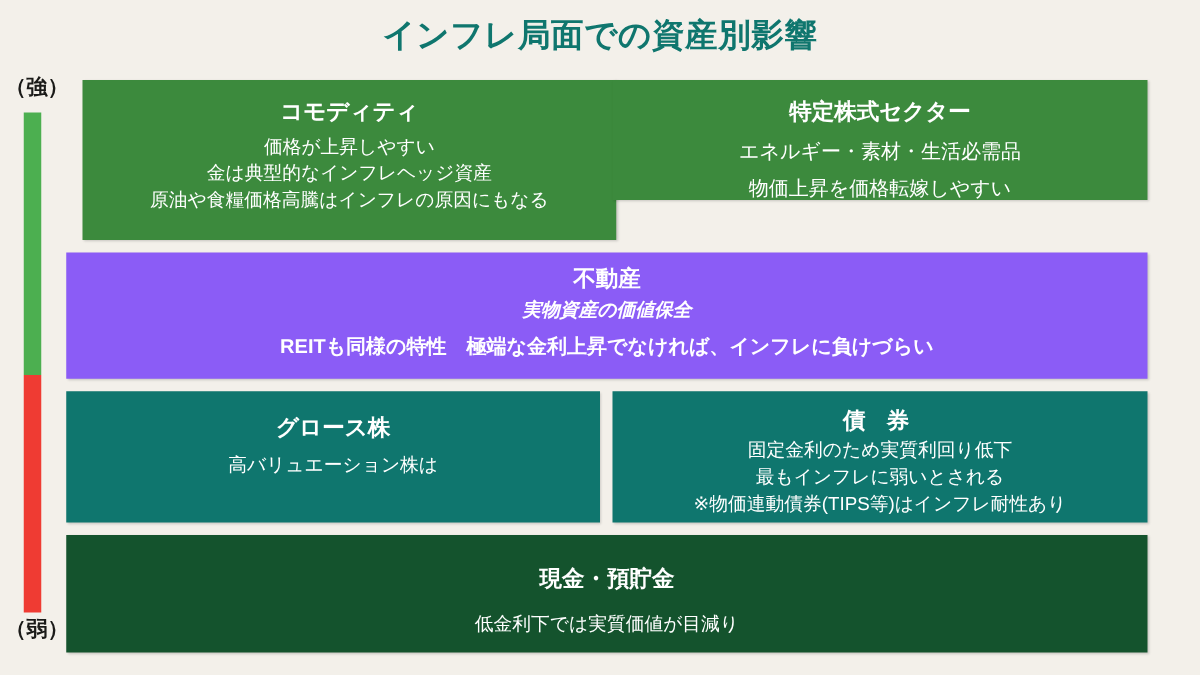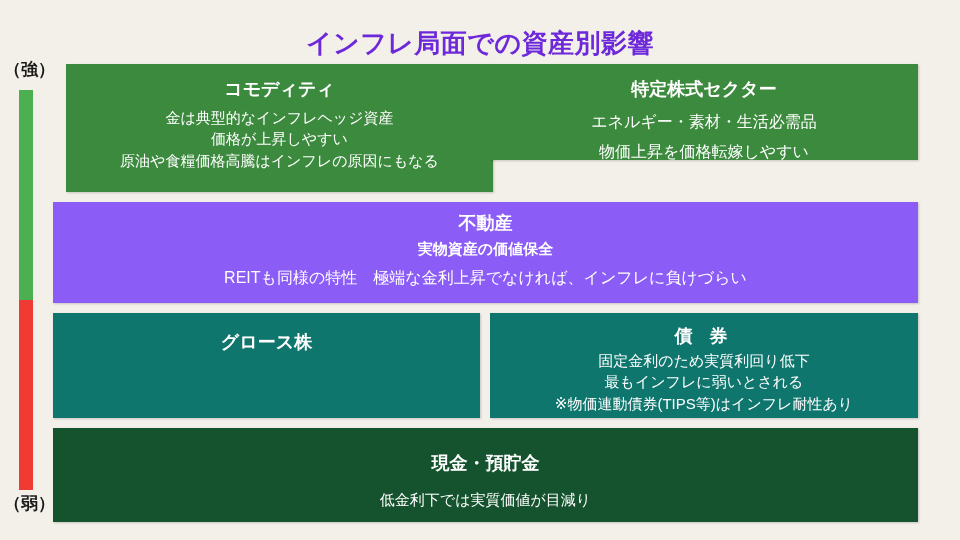--- a/index.html
+++ b/index.html
@@ -16,26 +16,26 @@
   #slide {
     position: relative;
     width: 960px;
     height: 540px;
     background: #f3f0ea;
   }
   
   .title {
     position: absolute;
     left: 0;
-    top: 26px;
+    top: 11px;
     width: 960px;
     text-align: center;
     font-size: 26px;
     font-weight: bold;
-    color: #6d28d9;
+    color: #0f766e;
     letter-spacing: 0.5px;
   }
   
   .gauge {
     position: absolute;
     left: 19px;
     top: 90px;
     width: 14px;
     height: 400px;
   }
@@ -80,20 +80,21 @@
     font-weight: bold;
     font-size: 18px;
     line-height: 1.25;
     margin: 0 0 6px 0;
   }
   .box .b-sub {
     font-weight: bold;
     font-size: 15px;
     line-height: 1.3;
     margin: 0 0 6px 0;
+    font-style: italic;
   }
   .box .b-body {
     font-size: 15px;
     line-height: 1.45;
     margin: 0;
   }
   .box .b-body div { white-space: nowrap; }
 
   .green  { background: #3c8a3d; }
   .orange { background: #8b5cf6; }
@@ -105,21 +106,21 @@
   #box-equity-sector { left: 490px; top: 64px;  width: 428px; height: 96px; }
   #box-realestate    { left: 53px;  top: 202px; width: 865px; height: 101px; }
   #box-growth        { left: 53px;  top: 313px; width: 427px; height: 105px; }
   #box-bonds         { left: 490px; top: 313px; width: 428px; height: 105px; }
   #box-cash          { left: 53px;  top: 428px; width: 865px; height: 94px; }
 
   #box-commodity .b-title     { margin-top: 6px; }
   #box-equity-sector .b-title { margin-top: 6px; }
   #box-equity-sector .b-body  { line-height: 1.9; font-size: 16px; }
   #box-realestate .b-title    { margin-top: 2px; margin-bottom: 4px; }
-  #box-realestate .b-body     { font-size: 16px; margin-top: 8px; }
+  #box-realestate .b-body     { font-size: 16px; margin-top: 8px; font-weight: bold; }
   #box-growth .b-title        { margin-top: 10px; margin-bottom: 8px; }
   #box-bonds .b-title         { margin-top: 4px; margin-bottom: 2px; letter-spacing: 6px; }
   #box-cash .b-title          { margin-top: 16px; margin-bottom: 14px; }
 </style>
 </head>
 <body>
 
 <div id="slide">
 
   <div class="title">インフレ局面での資産別影響</div>
@@ -129,22 +130,22 @@
     <div class="gauge">
       <div class="gauge-green"></div>
       <div class="gauge-red"></div>
     </div>
     <div class="gauge-label weak">（弱）</div>
   </div>
 
   <div class="box green" id="box-commodity">
     <p class="b-title">コモディティ</p>
     <div class="b-body">
+      <div>価格が上昇しやすい</div>
       <div>金は典型的なインフレヘッジ資産</div>
-      <div>価格が上昇しやすい</div>
       <div>原油や食糧価格高騰はインフレの原因にもなる</div>
     </div>
   </div>
 
   <div class="box green" id="box-equity-sector">
     <p class="b-title">特定株式セクター</p>
     <div class="b-body">
       <div>エネルギー・素材・生活必需品</div>
       <div>物価上昇を価格転嫁しやすい</div>
     </div>
@@ -154,20 +155,21 @@
     <p class="b-title">不動産</p>
     <p class="b-sub">実物資産の価値保全</p>
     <div class="b-body">
       <div>REITも同様の特性　極端な金利上昇でなければ、インフレに負けづらい</div>
     </div>
   </div>
 
   <div class="box blue" id="box-growth">
     <p class="b-title">グロース株</p>
     <div class="b-body">
+      <div>高バリュエーション株は</div>
     </div>
   </div>
 
   <div class="box blue" id="box-bonds">
     <p class="b-title">債 券</p>
     <div class="b-body">
       <div>固定金利のため実質利回り低下</div>
       <div>最もインフレに弱いとされる</div>
       <div>※物価連動債券(TIPS等)はインフレ耐性あり</div>
     </div>

